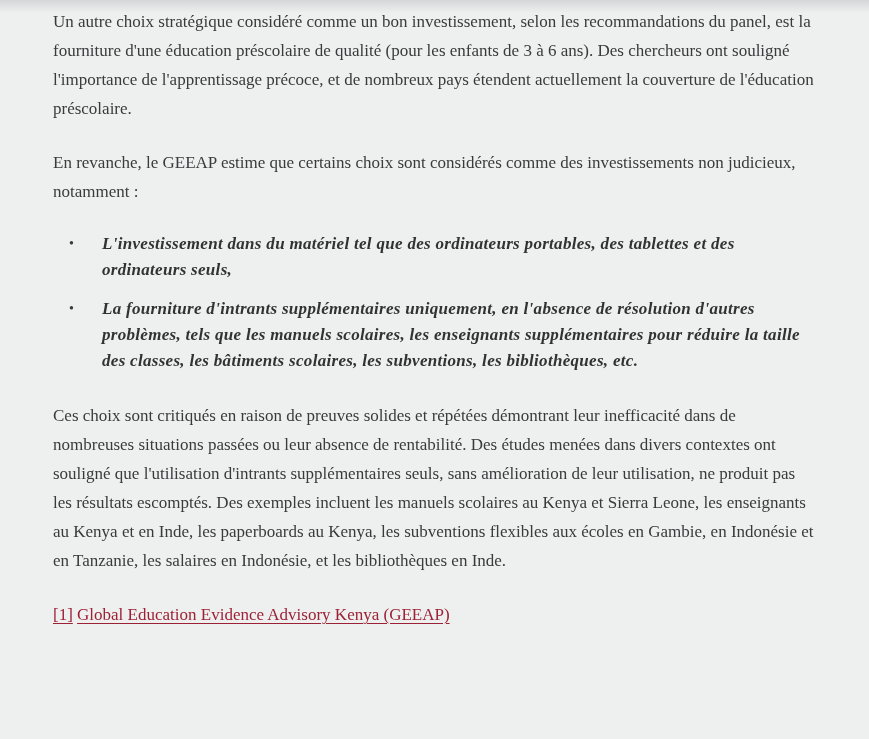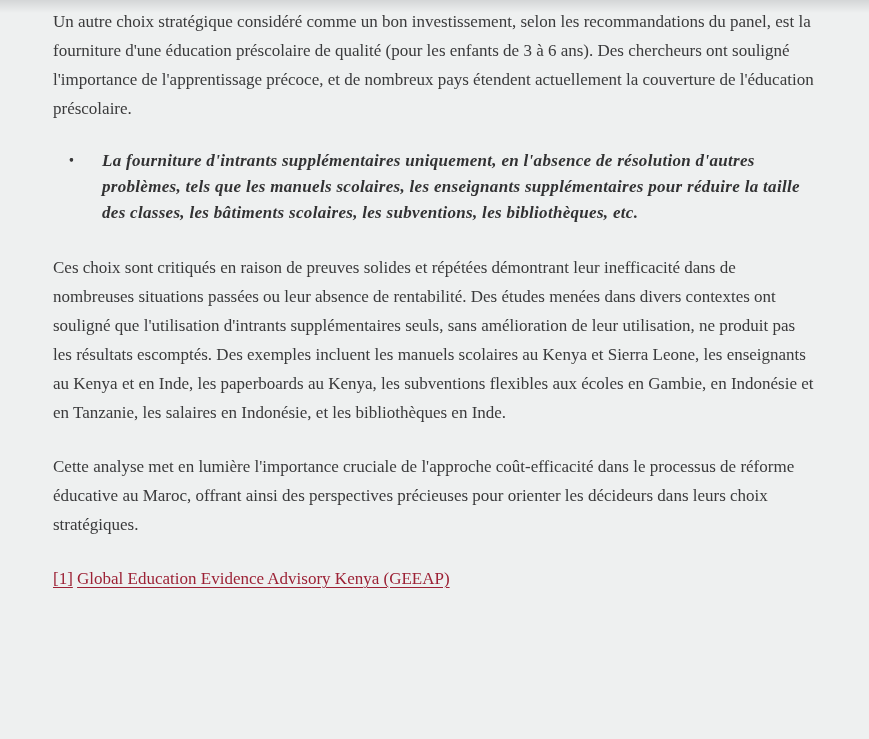--- a/index.html
+++ b/index.html
@@ -73,33 +73,34 @@
 </style>
 </head>
 <body>
 
 <div class="top-shadow"></div>
 
 <div class="content">
 
   <p>Un autre choix stratégique considéré comme un bon investissement, selon les recommandations du panel, est la fourniture d'une éducation préscolaire de qualité (pour les enfants de 3 à 6 ans). Des chercheurs ont souligné l'importance de l'apprentissage précoce, et de nombreux pays étendent actuellement la couverture de l'éducation préscolaire.</p>
 
+  <p>En revanche, le GEEAP estime que certains choix sont considérés comme des investissements non judicieux, notamment :</p>
 
   <ul class="points">
     <li>
       <span class="bullet-dot">•</span>
+      <span>L'investissement dans du matériel tel que des ordinateurs portables, des tablettes et des ordinateurs seuls,</span>
     </li>
     <li>
       <span class="bullet-dot">•</span>
       <span>La fourniture d'intrants supplémentaires uniquement, en l'absence de résolution d'autres problèmes, tels que les manuels scolaires, les enseignants supplémentaires pour réduire la taille des classes, les bâtiments scolaires, les subventions, les bibliothèques, etc.</span>
     </li>
   </ul>
 
   <p>Ces choix sont critiqués en raison de preuves solides et répétées démontrant leur inefficacité dans de nombreuses situations passées ou leur absence de rentabilité. Des études menées dans divers contextes ont souligné que l'utilisation d'intrants supplémentaires seuls, sans amélioration de leur utilisation, ne produit pas les résultats escomptés. Des exemples incluent les manuels scolaires au Kenya et Sierra Leone, les enseignants au Kenya et en Inde, les paperboards au Kenya, les subventions flexibles aux écoles en Gambie, en Indonésie et en Tanzanie, les salaires en Indonésie, et les bibliothèques en Inde.</p>
 
-  <p>Cette analyse met en lumière l'importance cruciale de l'approche coût-efficacité dans le processus de réforme éducative au Maroc, offrant ainsi des perspectives précieuses pour orienter les décideurs dans leurs choix stratégiques.</p>
 
   <p class="footnote-line">
     <a class="ref-link">[1]</a>
     <a class="ref-link">Global Education Evidence Advisory Kenya (GEEAP)</a>
   </p>
 
 </div>
 
 </body></html>

